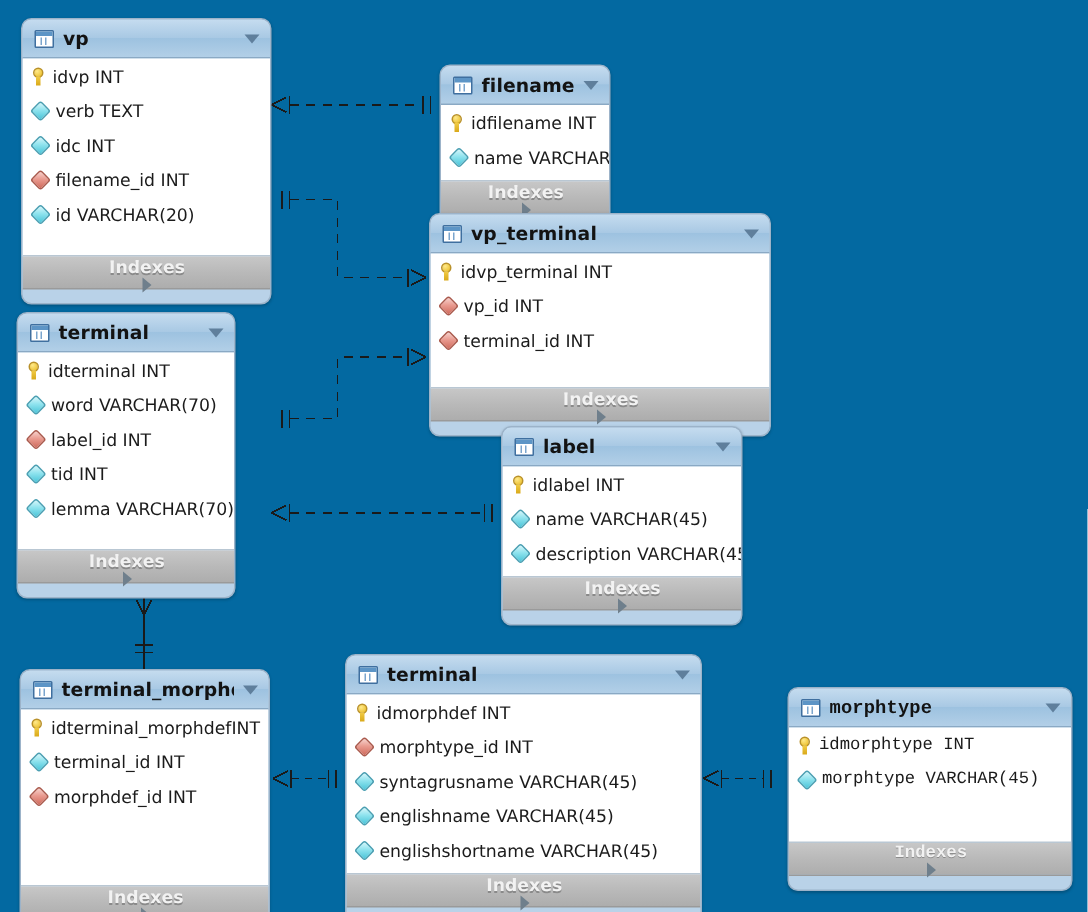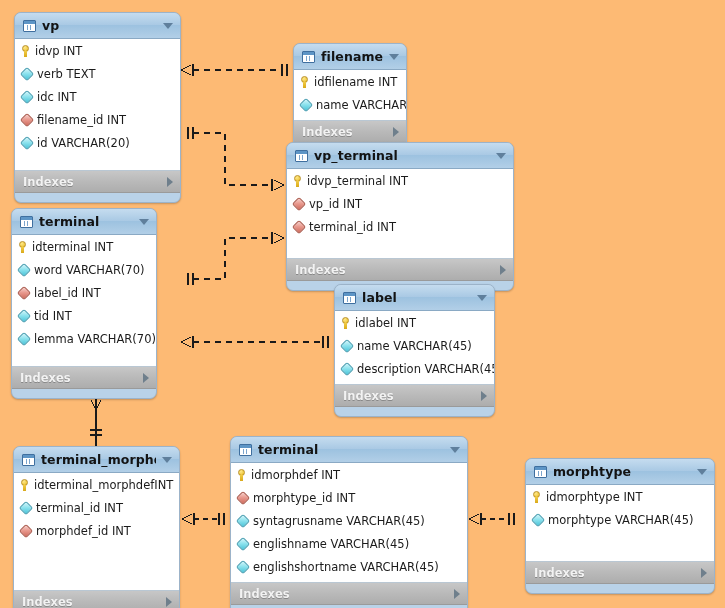--- a/index.html
+++ b/index.html
@@ -4,21 +4,21 @@
 <style>
   html,body{margin:0;padding:0;background:#ffffff;}
   body{
     font-family:"DejaVu Sans", sans-serif;
     -webkit-font-smoothing:antialiased;
   }
   #canvas{
     position:relative;
     width:725px;
     height:608px;
-    background:#fdba74;
+    background:#0369a1;
     overflow:hidden;
   }
 
   
   #wires{
     position:absolute;
     left:0; top:0;
     width:725px; height:608px;
     pointer-events:none;
   }
@@ -135,20 +135,21 @@
     border:1px solid #aa5a4d;
   }
 
   .tbl-foot{
     height:21px;
     display:flex;
     align-items:center;
     padding:0 7px 0 8px;
     background:linear-gradient(to bottom,#c7c7c7 0%,#b9b9b9 50%,#adadad 100%);
     border-bottom:1px solid #9a9a9a;
+    flex-direction:column;
   }
   .tbl-foot .lbl{
     flex:1 1 auto;
     font-size:11.5px;
     font-weight:bold;
     color:#f2f2f2;
     text-shadow:0 1px 0 rgba(0,0,0,.25);
   }
 </style>
 </head>
@@ -417,21 +418,21 @@
             <span class="ic ic-dia c"></span>
             <span class="col-name">englishshortname VARCHAR(45)</span>
           </div>
           <div style="height: 4px;"></div>
         </div>
         <div class="tbl-foot">
           <span class="lbl">Indexes</span>
           <span class="caret-right"></span>
         </div>
       </div>
-      <div class="tbl" style="left: 525px; top: 458px; width: 190px;">
+      <div class="tbl" style="left: 525px; top: 458px; width: 190px; font-family: Liberation Mono, monospace;">
         <div class="tbl-head">
           <span class="tbl-icon"></span>
           <span class="tbl-title">morphtype</span>
           <span class="caret-down"></span>
         </div>
         <div class="tbl-body">
           <div class="col">
             <span class="ic ic-key"></span>
             <span class="col-name">idmorphtype INT</span>
           </div>

